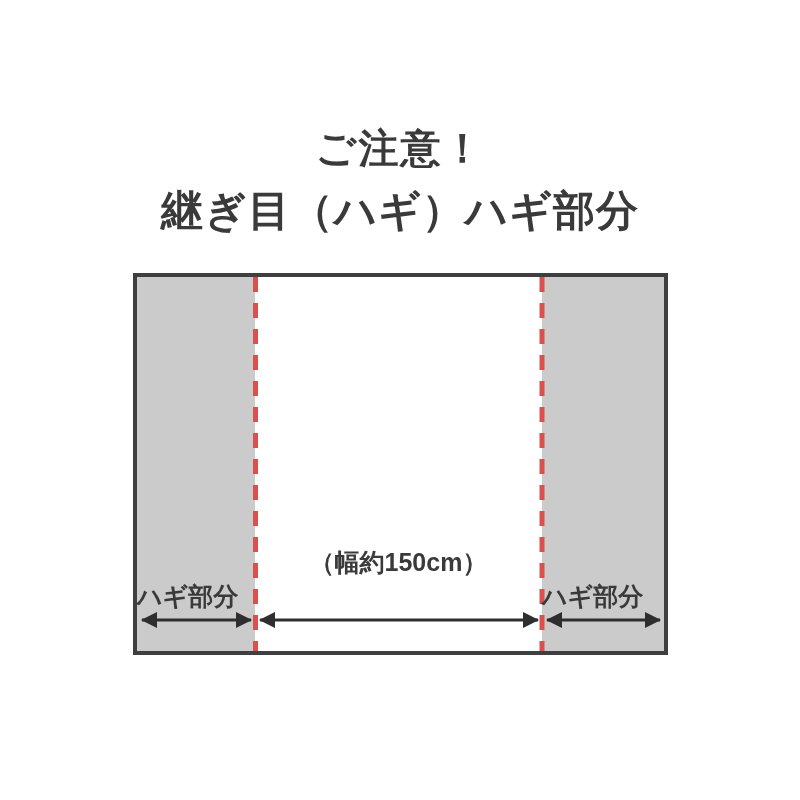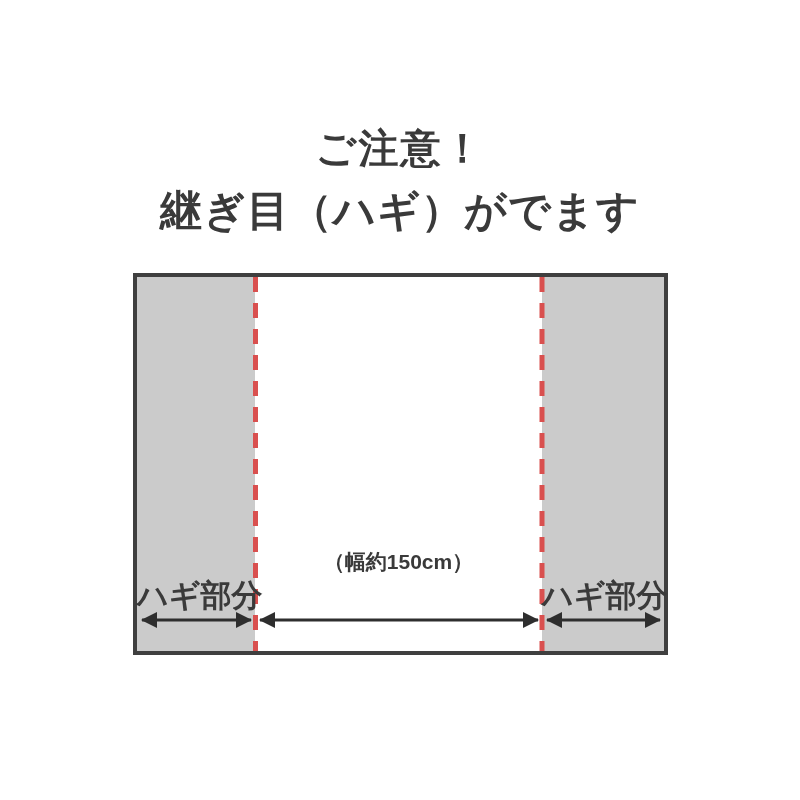--- a/index.html
+++ b/index.html
@@ -65,47 +65,47 @@
     stroke-width: 5;
     stroke-dasharray: 15 11;
   }
   .arrow-line {
     stroke: var(--arrow-dark);
     stroke-width: 3;
   }
   .arrowhead-shape { fill: var(--arrow-dark); }
   .panel-label {
     position: absolute;
-    font-size: 31px;
+    font-size: 25px;
     line-height: 30px;
     font-weight: bold;
     color: var(--text-dark);
-    text-align: center;
+    text-align: left;
     white-space: nowrap;
   }
   .label-left  { left: 0px;   top: 304px; width: 118px; }
   .label-right { left: 405px; top: 304px; width: 122px; }
   .label-center {
     position: absolute;
     left: 118px; top: 268px; width: 287px;
     text-align: center;
-    font-size: 21px; line-height: 34px;
+    font-size: 25px; line-height: 34px;
     font-weight: bold;
     color: var(--text-dark);
     white-space: nowrap;
   }
 </style>
 </head>
 <body>
 
 <div class="page">
 
   <div class="title-primary">ご注意！</div>
 
-  <div class="title-secondary">継ぎ目（ハギ）がでます</div>
+  <div class="title-secondary">継ぎ目（ハギ）ハギ部分</div>
 
   <div class="diagram">
 
     <div class="panel panel-left"></div>
     <div class="panel panel-center"></div>
     <div class="panel panel-right"></div>
 
     <svg class="overlay" viewBox="0 0 527 374" aria-hidden="true">
       <defs>
         <marker id="ah" markerUnits="userSpaceOnUse" markerWidth="16" markerHeight="16" refX="15" refY="8" orient="auto-start-reverse">

